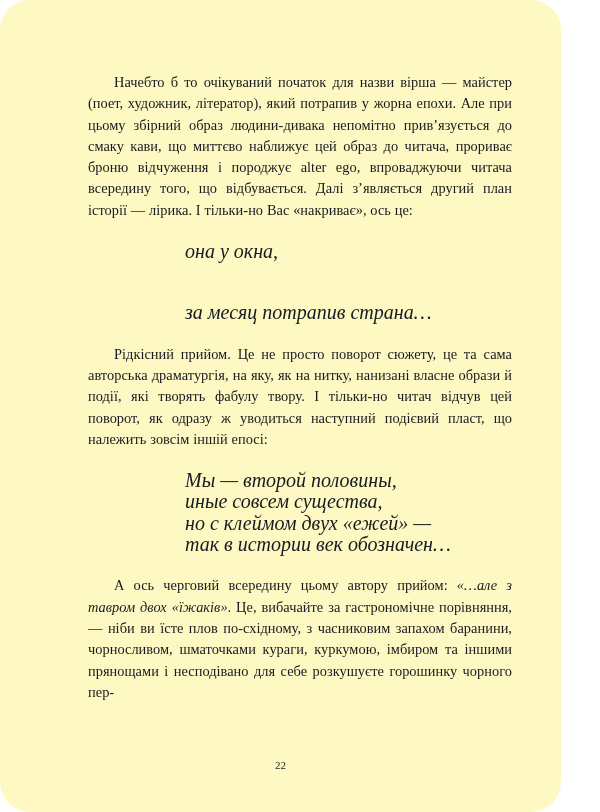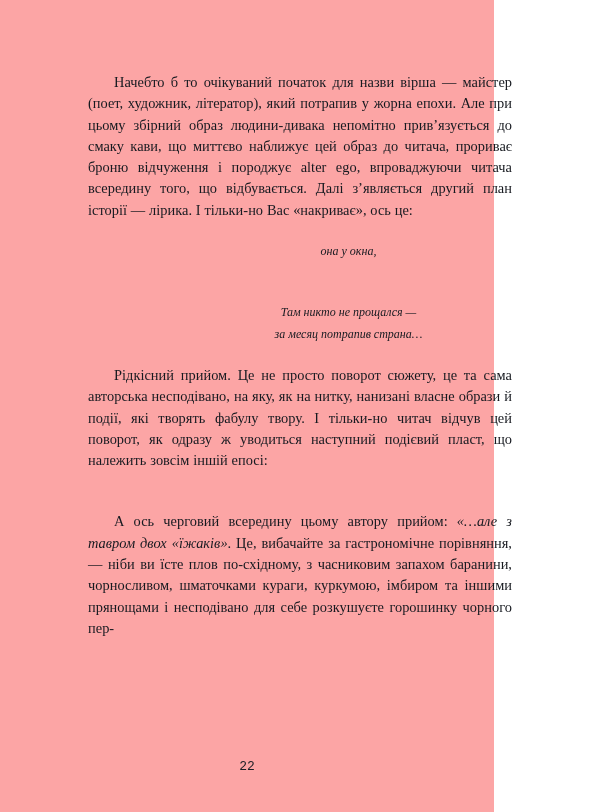--- a/index.html
+++ b/index.html
@@ -9,24 +9,25 @@
   body {
     width: 600px;
     height: 812px;
     background: #ffffff;
     font-family: "Liberation Serif", "DejaVu Serif", serif;
     color: #171a20;
     overflow: hidden;
   }
   .page {
     position: relative;
-    width: 494px;
+    width: 561px;
     height: 812px;
-    background: #fca5a5;
+    background: #fef9c3;
     box-sizing: border-box;
+    border-radius: 30px;
   }
   .text-block {
     position: absolute;
     left: 88px;
     top: 72px;
     width: 424px;
   }
   p.body-par {
     margin: 0 0 0 0;
     font-size: 14.4px;
@@ -35,43 +36,43 @@
     text-indent: 26px;
     hyphens: manual;
     -webkit-hyphens: manual;
     letter-spacing: 0.02px;
     word-spacing: 0.2px;
   }
   .verse {
     margin: 0;
     padding: 0 0 0 97px;
     font-style: italic;
-    font-size: 12px;
+    font-size: 20px;
     line-height: 21.3px;
-    text-align: center;
+    text-align: left;
   }
   .verse .vline {
     display: block;
     white-space: pre;
   }
   .verse-gap-top {
     height: 20px;
   }
   .verse-gap-bottom {
     height: 20px;
   }
   .page-number {
     position: absolute;
     left: 0;
     right: 0;
     top: 759px;
     text-align: center;
-    font-size: 13px;
+    font-size: 11px;
     color: #1b1e24;
-    font-family: Liberation Mono, monospace;
+    font-family: Liberation Serif, serif;
   }
   i.it {
     font-style: italic;
   }
 </style>
 </head>
 <body>
 
 <div class="page">
 
@@ -84,30 +85,35 @@
     <div class="verse">
       <span class="vline">она у окна,</span>
     </div>
 
     <div class="verse-gap-bottom"></div>
 
 
     <div class="verse-gap-top"></div>
 
     <div class="verse">
-      <span class="vline">Там никто не прощался —</span>
       <span class="vline">за месяц потрапив страна…</span>
     </div>
 
     <div class="verse-gap-bottom"></div>
 
-    <p class="body-par">Рідкісний прийом. Це не просто поворот сюжету, це та сама авторська несподівано, на яку, як на нитку, нанизані власне образи й події, які творять фабулу твору. І тільки-но читач відчув цей поворот, як одразу ж уводиться наступний подієвий пласт, що належить зовсім іншій епосі:</p>
+    <p class="body-par">Рідкісний прийом. Це не просто поворот сюжету, це та сама авторська драматургія, на яку, як на нитку, нанизані власне образи й події, які творять фабулу твору. І тільки-но читач відчув цей поворот, як одразу ж уводиться наступний подієвий пласт, що належить зовсім іншій епосі:</p>
 
     <div class="verse-gap-top"></div>
 
+    <div class="verse">
+      <span class="vline">Мы — второй половины,</span>
+      <span class="vline">иные совсем существа,</span>
+      <span class="vline">но с клеймом двух «ежей» —</span>
+      <span class="vline">так в истории век обозначен…</span>
+    </div>
 
     <div class="verse-gap-bottom"></div>
 
     <p class="body-par">
       <span>А ось черговий всередину цьому автору прийом: </span><i class="it">«…але з тавром двох «їжаків»</i><span>. Це, вибачайте за гастрономічне порівняння, — ніби ви їсте плов по-східному, з часниковим запахом баранини, чорносливом, шматочками кураги, куркумою, імбиром та іншими прянощами і несподівано для себе розкушуєте горошинку чорного пер-</span>
     </p>
 
   </div>
 
   <div class="page-number">22</div>

